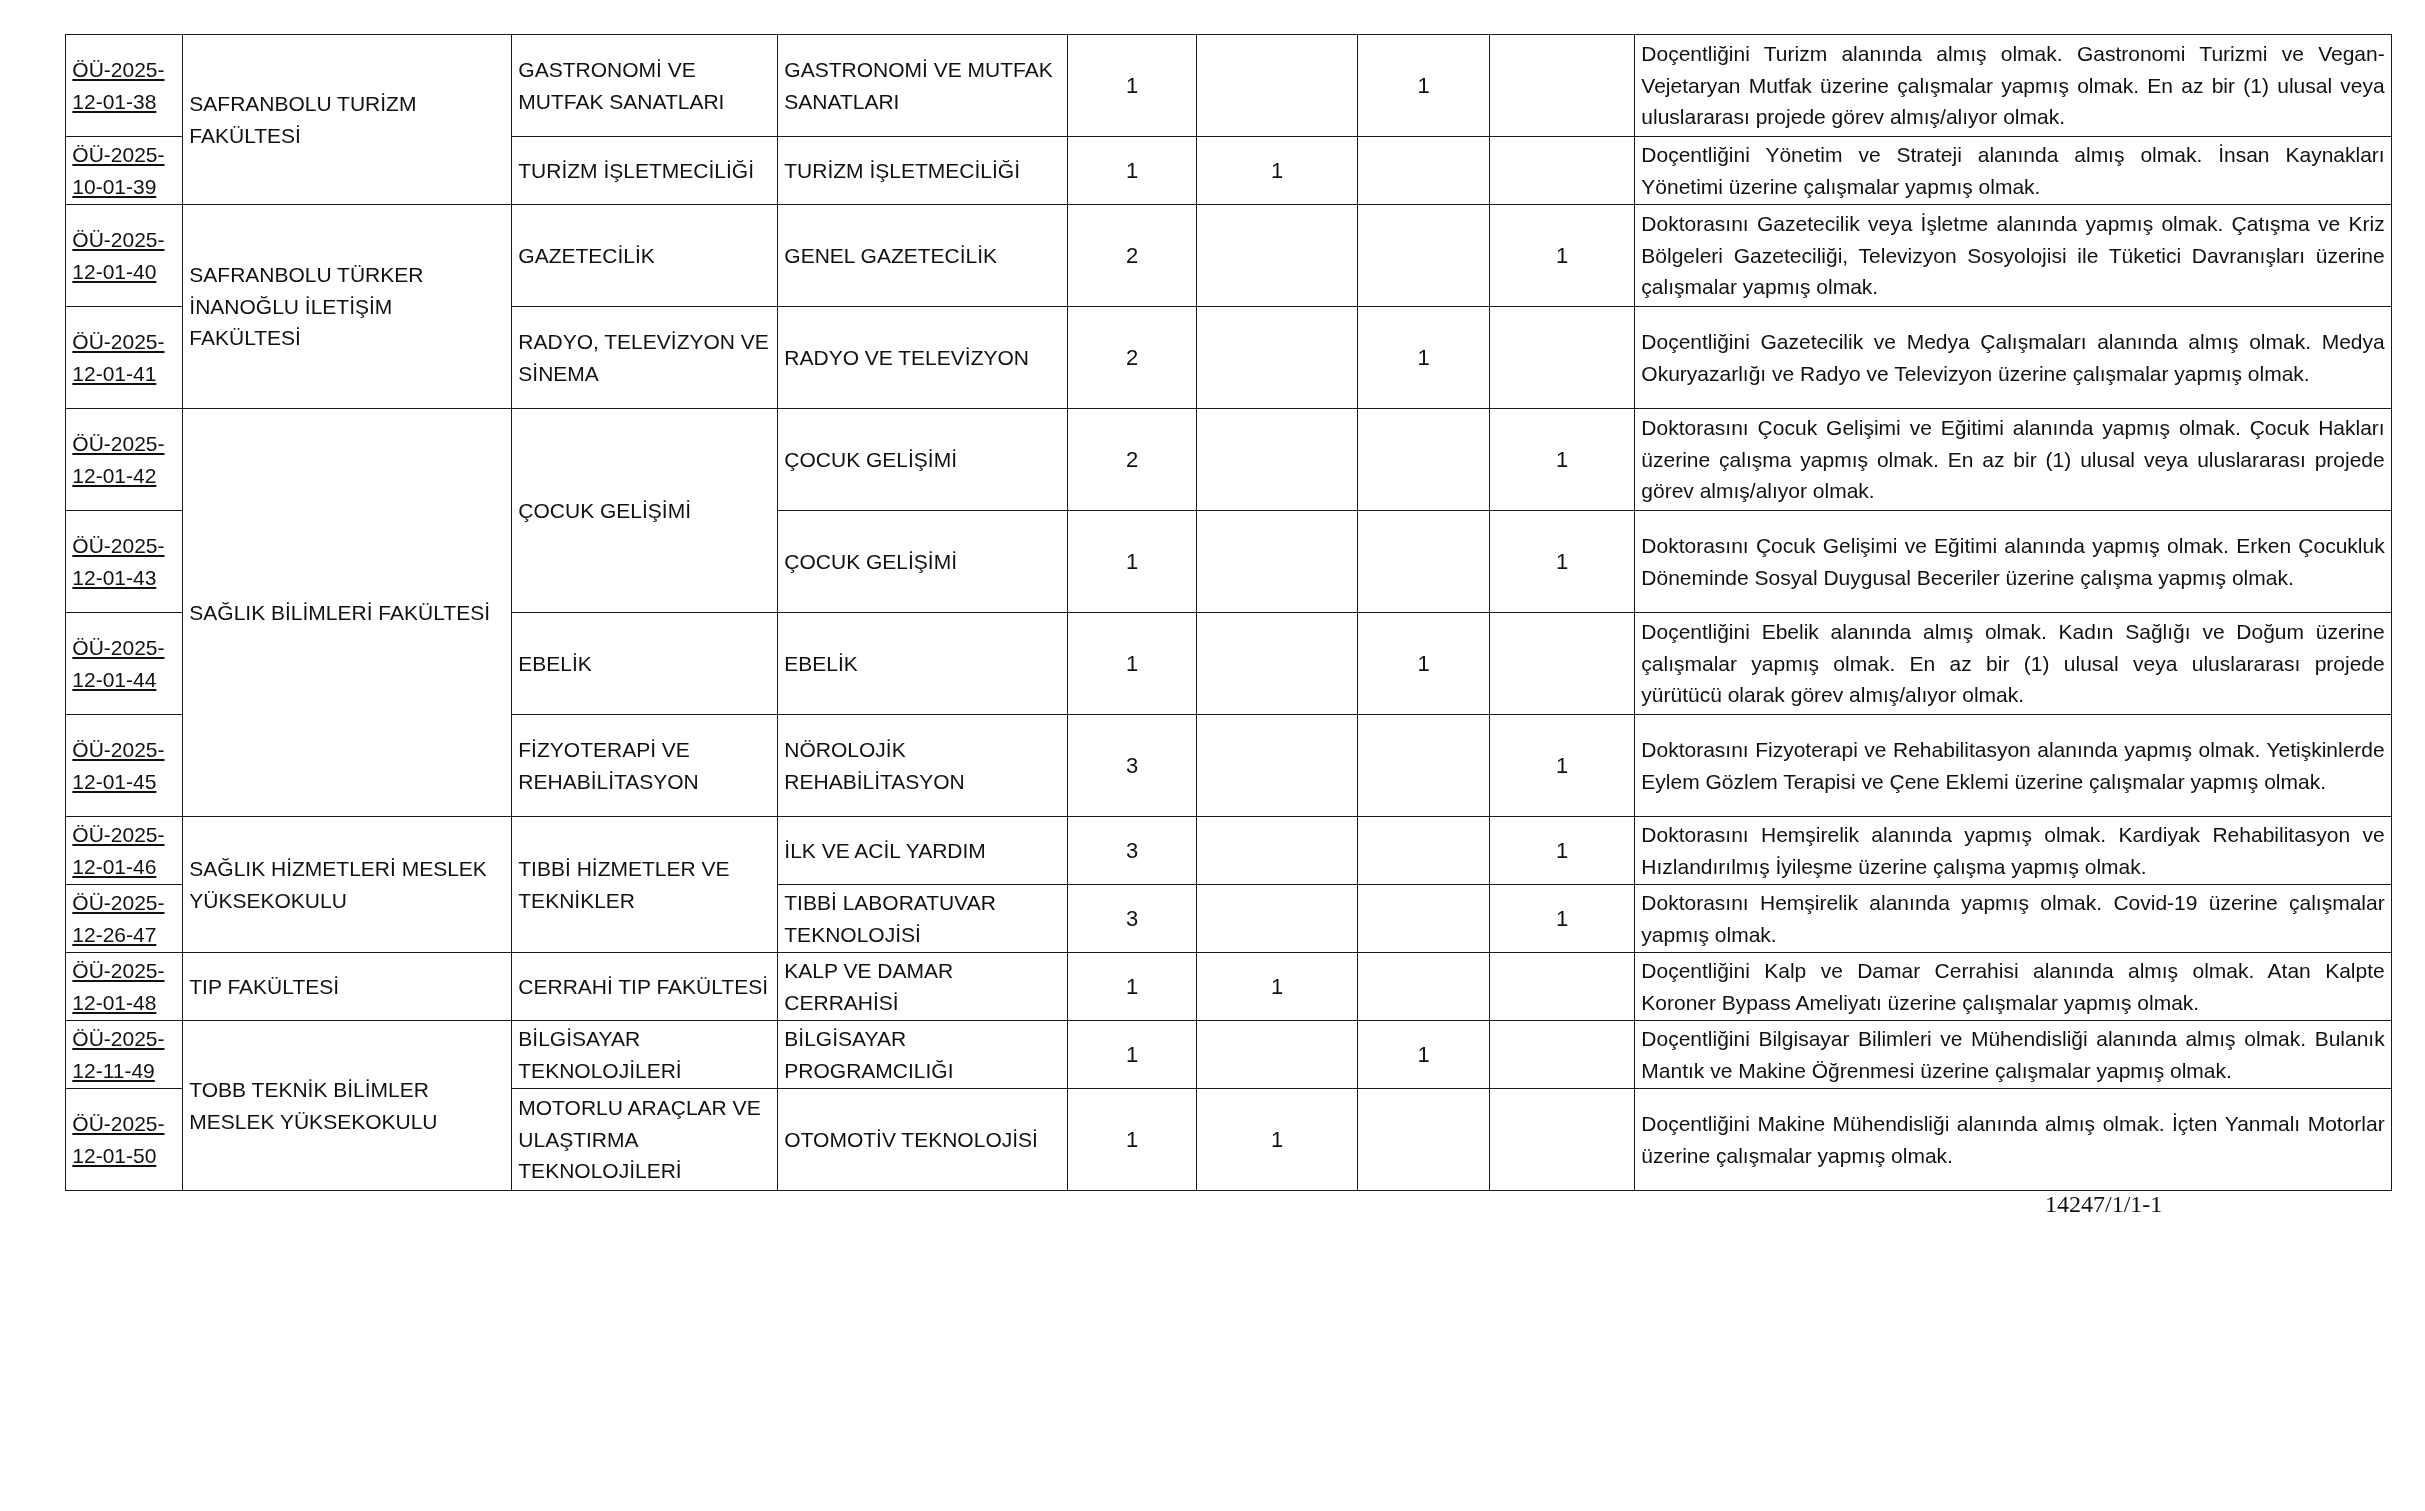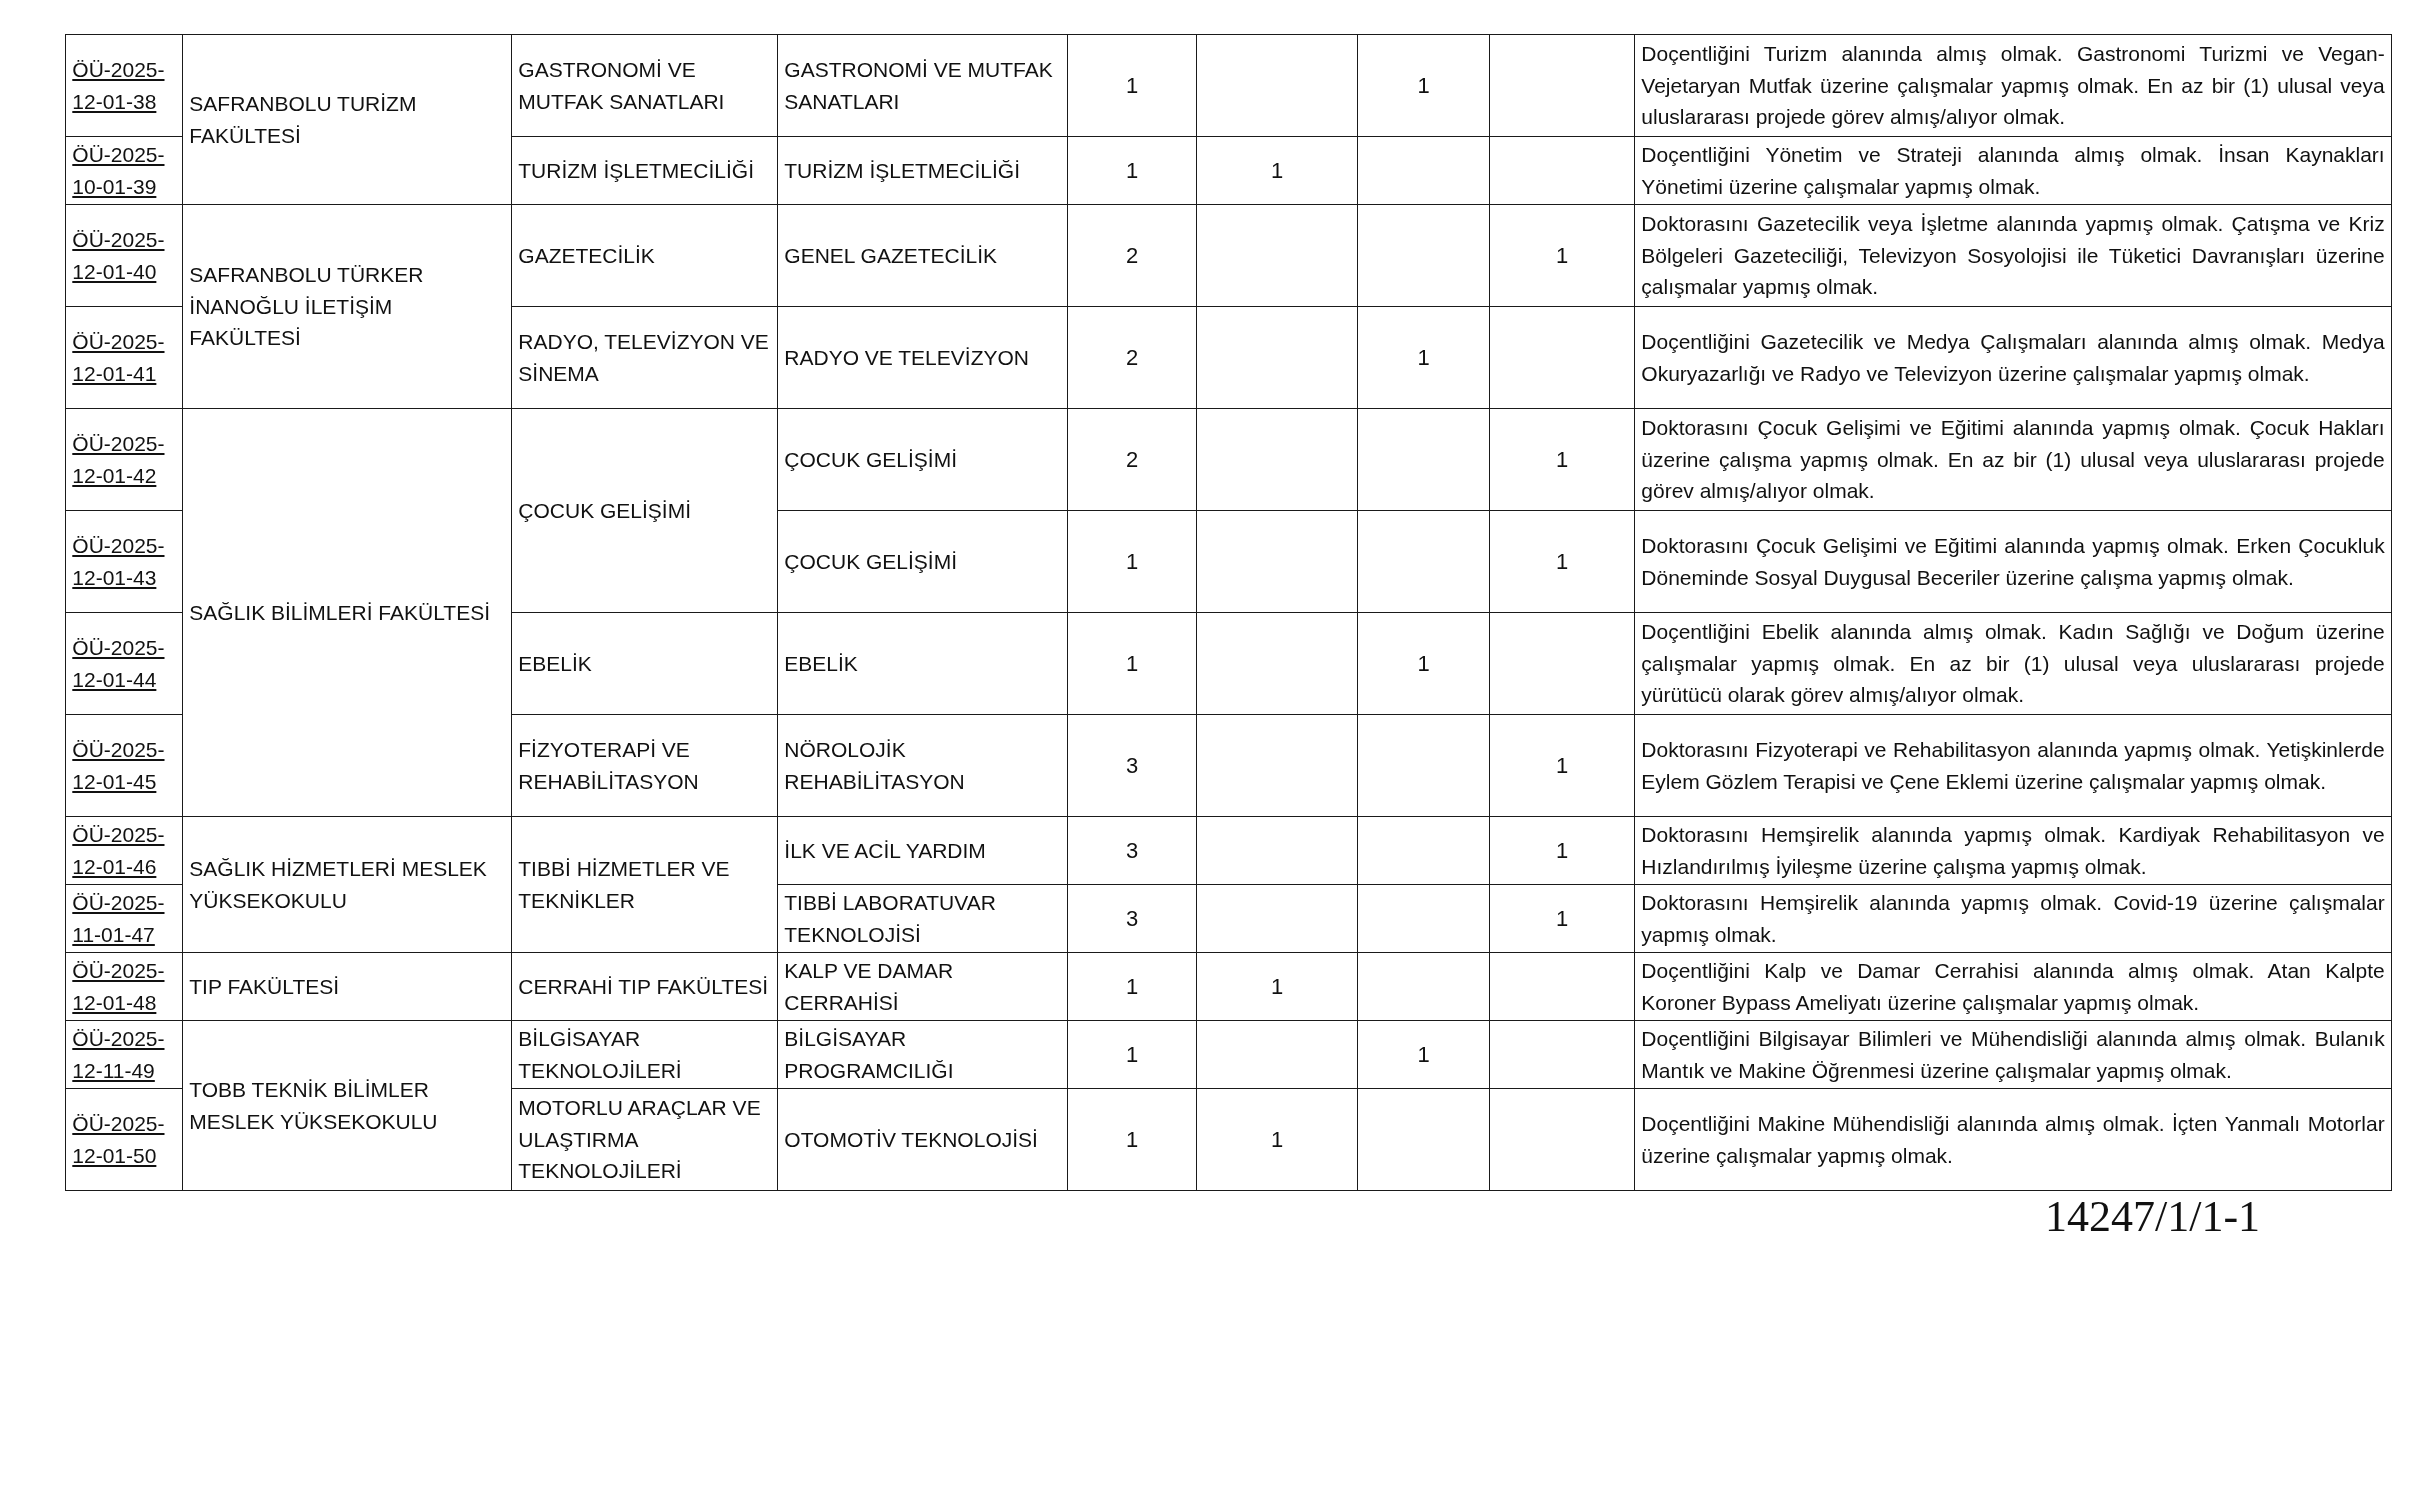--- a/index.html
+++ b/index.html
@@ -17,21 +17,21 @@
     padding: 1.6px 6.3px;
     vertical-align: middle;
     line-height: 1.5;
   }
   td.code { font-size: 21px; line-height: 1.6; text-decoration: underline; }
   td.num { text-align: center; font-size: 22px; }
   td.desc { text-align: justify; font-size: 21px; line-height: 1.5; padding: 0 6.3px; margin-left: 40px; }
   .footer-code {
     position: absolute; left: 2045px; top: 1191px;
     font-family: "Liberation Serif", "DejaVu Serif", serif;
-    font-size: 44px; color: #111;
+    font-size: 24px; color: #111;
   }
 </style>
 </head>
 <body>
 
 <div class="page">
   <table class="positions">
     <colgroup>
       <col style="width:117px">
       <col style="width:329px">
@@ -141,21 +141,21 @@
         <td rowspan="2">TIBBİ HİZMETLER VE TEKNİKLER</td>
         <td>İLK VE ACİL YARDIM</td>
         <td class="num">3</td>
         <td class="num"></td>
         <td class="num"></td>
         <td class="num">1</td>
         <td class="desc">Doktorasını Hemşirelik alanında yapmış olmak. Kardiyak Rehabilitasyon ve Hızlandırılmış İyileşme üzerine çalışma yapmış olmak.</td>
       </tr>
 
       <tr style="height:68px">
-        <td class="code">ÖÜ-2025-11-01-47</td>
+        <td class="code">ÖÜ-2025-12-26-47</td>
         <td>TIBBİ LABORATUVAR TEKNOLOJİSİ</td>
         <td class="num">3</td>
         <td class="num"></td>
         <td class="num"></td>
         <td class="num">1</td>
         <td class="desc">Doktorasını Hemşirelik alanında yapmış olmak. Covid-19 üzerine çalışmalar yapmış olmak.</td>
       </tr>
 
       <tr style="height:68px">
         <td class="code">ÖÜ-2025-12-01-48</td>

